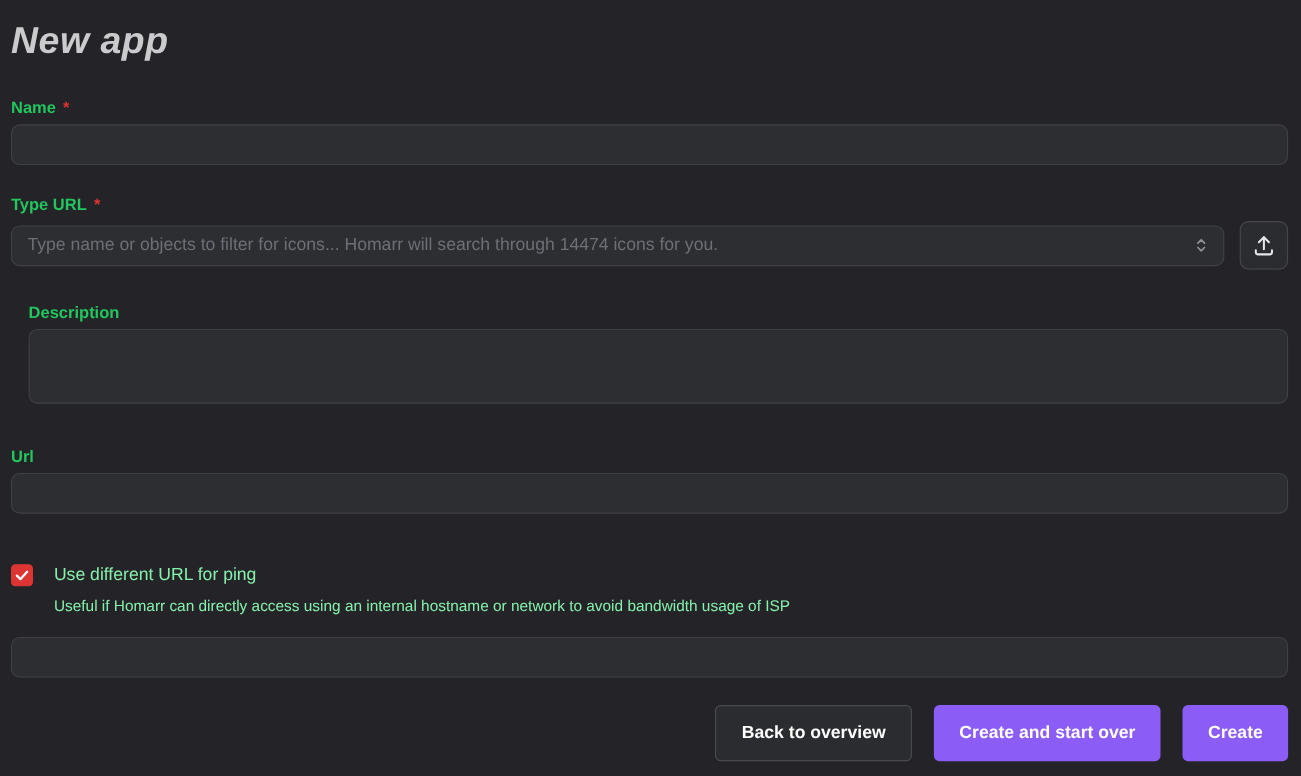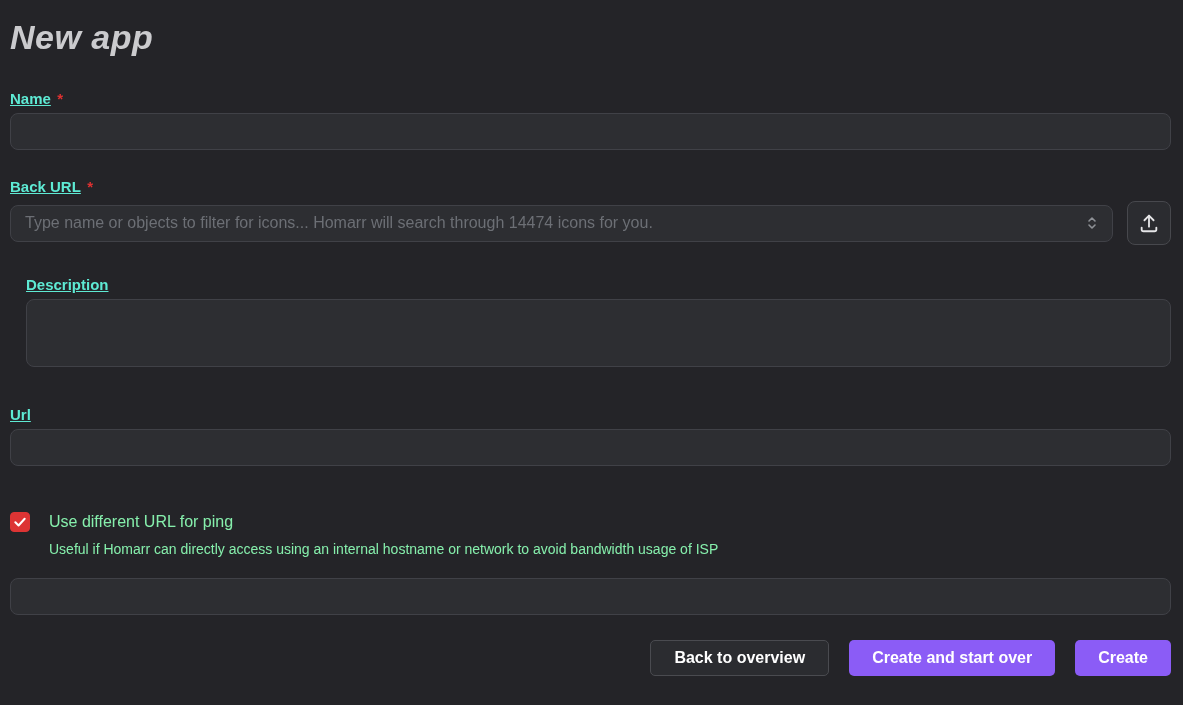--- a/index.html
+++ b/index.html
@@ -17,21 +17,21 @@
     font-size: 34px; line-height: 46px;
     font-weight: 700;
     color: #cbcbce;
     letter-spacing: 0.5px;
     font-style: italic;
   }
 
   .field { }
   .field-label-row { margin-bottom: 5px; line-height: 18px; }
   .field-label {
-    font-size: 15px; font-weight: 600; color: #5eead4; text-decoration: underline;
+    font-size: 15px; font-weight: 600; color: #22c55e;
   }
   .required { color: #e03131; font-weight: 600; margin-left: 2px; font-size: 15px; }
 
   .text-input, .textarea-input {
     width: 100%;
     background: #2d2e32;
     border: 1px solid #404147;
     border-radius: 8px;
     color: #c1c2c5;
     font-size: 16px;
@@ -85,21 +85,21 @@
     margin: 7px 0 0 39px;
     font-size: 14px; color: #86efac; line-height: 17px;
   }
 
   .actions {
     margin-top: 25px;
     display: flex; justify-content: flex-end; align-items: center;
     gap: 20px;
   }
   .btn {
-    height: 36px;
+    height: 51px;
     border-radius: 5px;
     font-family: inherit;
     font-size: 16px; font-weight: 700;
     cursor: pointer;
     border: none;
     color: #ffffff;
     padding: 0 23px;
   }
   .btn-secondary {
     background: #2b2c30;
@@ -117,21 +117,21 @@
   <div class="field group-name">
     <div class="field-label-row">
       <span class="field-label">Name</span>
       <span class="required">*</span>
     </div>
     <input class="text-input" type="text" value="" style="">
   </div>
 
   <div class="field group-icon">
     <div class="field-label-row">
-      <span class="field-label">Back URL</span>
+      <span class="field-label">Type URL</span>
       <span class="required">*</span>
     </div>
     <div class="icon-row">
       <div class="select-wrap">
         <input class="text-input" type="text" placeholder="Type name or objects to filter for icons... Homarr will search through 14474 icons for you." style="">
         <svg class="chevron-updown" viewBox="0 0 16 16" fill="none" stroke="#8e9196" stroke-width="1.6" stroke-linecap="round" stroke-linejoin="round">
           <polyline points="5,6 8,3 11,6"></polyline>
           <polyline points="5,10 8,13 11,10"></polyline>
         </svg>
       </div>

